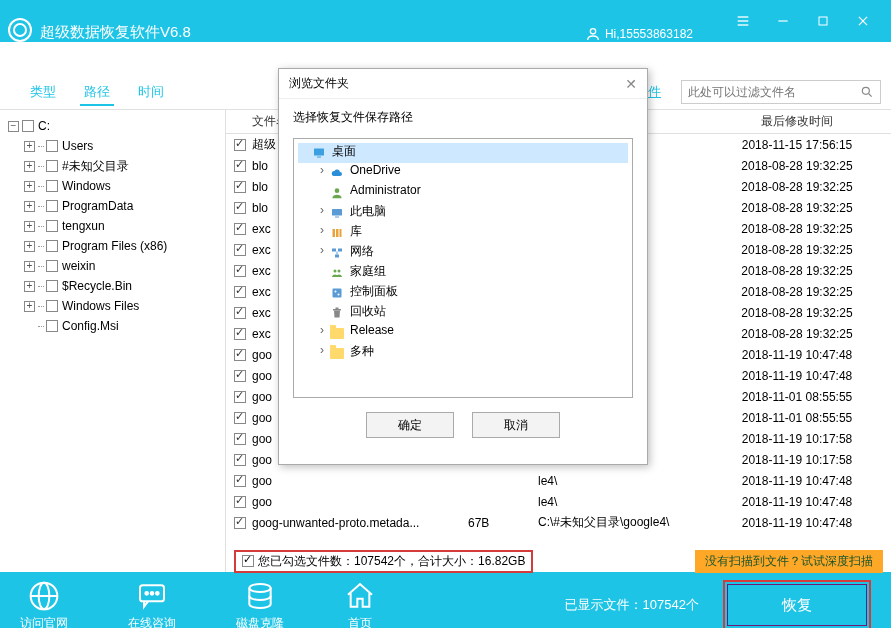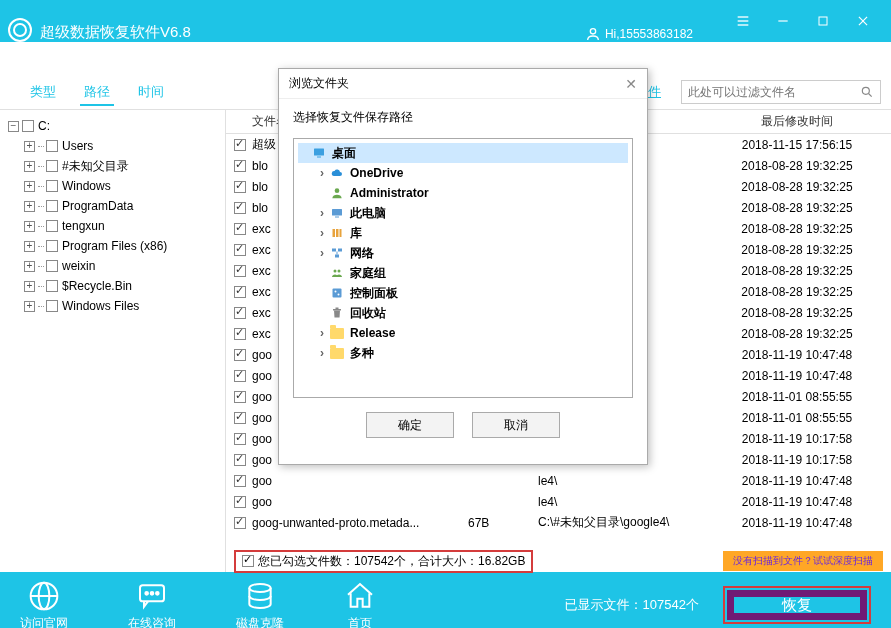--- a/index.html
+++ b/index.html
@@ -38,36 +38,36 @@
 .fl-row .cb{width:12px;height:12px;border:1px solid #888;margin-right:6px;position:relative;}
 .fl-row .cb::after{content:"✓";position:absolute;top:-3px;left:0;font-size:11px;color:#333;}
 .col-name{width:216px;overflow:hidden;text-overflow:ellipsis;white-space:nowrap;}
 .col-size{width:70px;}
 .col-path{width:184px;overflow:hidden;text-overflow:ellipsis;white-space:nowrap;text-align:left;}
 .col-date{width:150px;text-align:center;}
 .statusrow{height:22px;display:flex;align-items:center;padding:0 8px;}
 .statusrow .selinfo{border:2px solid #d43c3c;padding:1px 6px;font-size:12px;}
 .statusrow .selinfo .cb{display:inline-block;width:12px;height:12px;border:1px solid #888;margin-right:4px;vertical-align:middle;position:relative;}
 .statusrow .selinfo .cb::after{content:"✓";position:absolute;top:-3px;left:0;font-size:11px;}
-.statusrow .deepscan{margin-left:auto;background:#ffa726;color:#6d28d9;padding:3px 10px;font-size:10px;}
+.statusrow .deepscan{margin-left:auto;background:#ffa726;color:#14532d;padding:3px 10px;font-size:12px;}
 .footer{height:66px;background:#1ec4e6;display:flex;align-items:center;padding:0 20px;color:#fff;}
 .fbtn{display:flex;flex-direction:column;align-items:center;margin-right:60px;cursor:pointer;}
 .fbtn .ico{height:34px;display:flex;align-items:center;justify-content:center;}
 .fbtn .txt{font-size:12px;margin-top:2px;}
 .footer .info{margin-left:auto;margin-right:24px;font-size:13px;}
 .recover{border:2px solid #d43c3c;padding:2px;}
-.recover-inner{width:140px;height:30px;border:7px solid #701a75;display:flex;align-items:center;justify-content:center;font-size:15px;cursor:pointer;}
+.recover-inner{width:140px;height:42px;border:1px solid #701a75;display:flex;align-items:center;justify-content:center;font-size:15px;cursor:pointer;}
 
 .dialog{position:absolute;left:278px;top:68px;width:370px;background:#fff;border:1px solid #aaa;box-shadow:2px 2px 8px rgba(0,0,0,.25);}
 .dlg-title{height:30px;display:flex;align-items:center;padding:0 10px;font-size:12px;border-bottom:1px solid #eee;}
 .dlg-title .x{margin-left:auto;cursor:pointer;color:#888;font-size:14px;}
 .dlg-body{padding:10px 14px;}
 .dlg-msg{font-size:12px;margin-bottom:12px;}
 .dlg-tree{border:1px solid #aaa;height:260px;padding:4px;overflow:auto;}
-.dt-node{display:flex;align-items:center;height:20px;font-weight:bold;}
+.dt-node{display:flex;height:20px;}
 .dt-node.sel{background:#cde8ff;}
 .dt-node .car{width:12px;text-align:center;color:#666;cursor:pointer;}
 .dt-node .nocar{width:12px;}
 .dt-node .ico{width:18px;display:flex;align-items:center;justify-content:center;}
 .dt-children{padding-left:18px;}
 .dlg-btns{display:flex;gap:18px;justify-content:center;padding:14px 0 16px;}
 .dlg-btn{width:88px;height:26px;border:1px solid #aaa;background:#f3f3f3;display:flex;align-items:center;justify-content:center;font-size:12px;cursor:pointer;}
 .folder-ico{width:14px;height:11px;background:#ffd96b;border-radius:1px;position:relative;}
 .folder-ico::before{content:"";position:absolute;top:-3px;left:0;width:6px;height:3px;background:#ffd96b;border-radius:1px 1px 0 0;}
 </style>
@@ -183,20 +183,26 @@
           <div class="dl"></div>
           <div class="cb"></div>
           <span class="lbl">$Recycle.Bin</span>
         </div>
         <div class="tree-node">
           <div class="exp">+</div>
           <div class="dl"></div>
           <div class="cb"></div>
           <span class="lbl">Windows Files</span>
         </div>
+        <div class="tree-node">
+          <div class="noexp"></div>
+          <div class="dl"></div>
+          <div class="cb"></div>
+          <span class="lbl">Config.Msi</span>
+        </div>
       </div>
   </div>
 
   <div class="filelist">
     <div class="fl-header">
       <div class="col col-name" style="margin-left:18px">文件名</div>
       <div class="col col-size"></div>
       <div class="col col-path"></div>
       <div class="col col-date">最后修改时间</div>
     </div>

